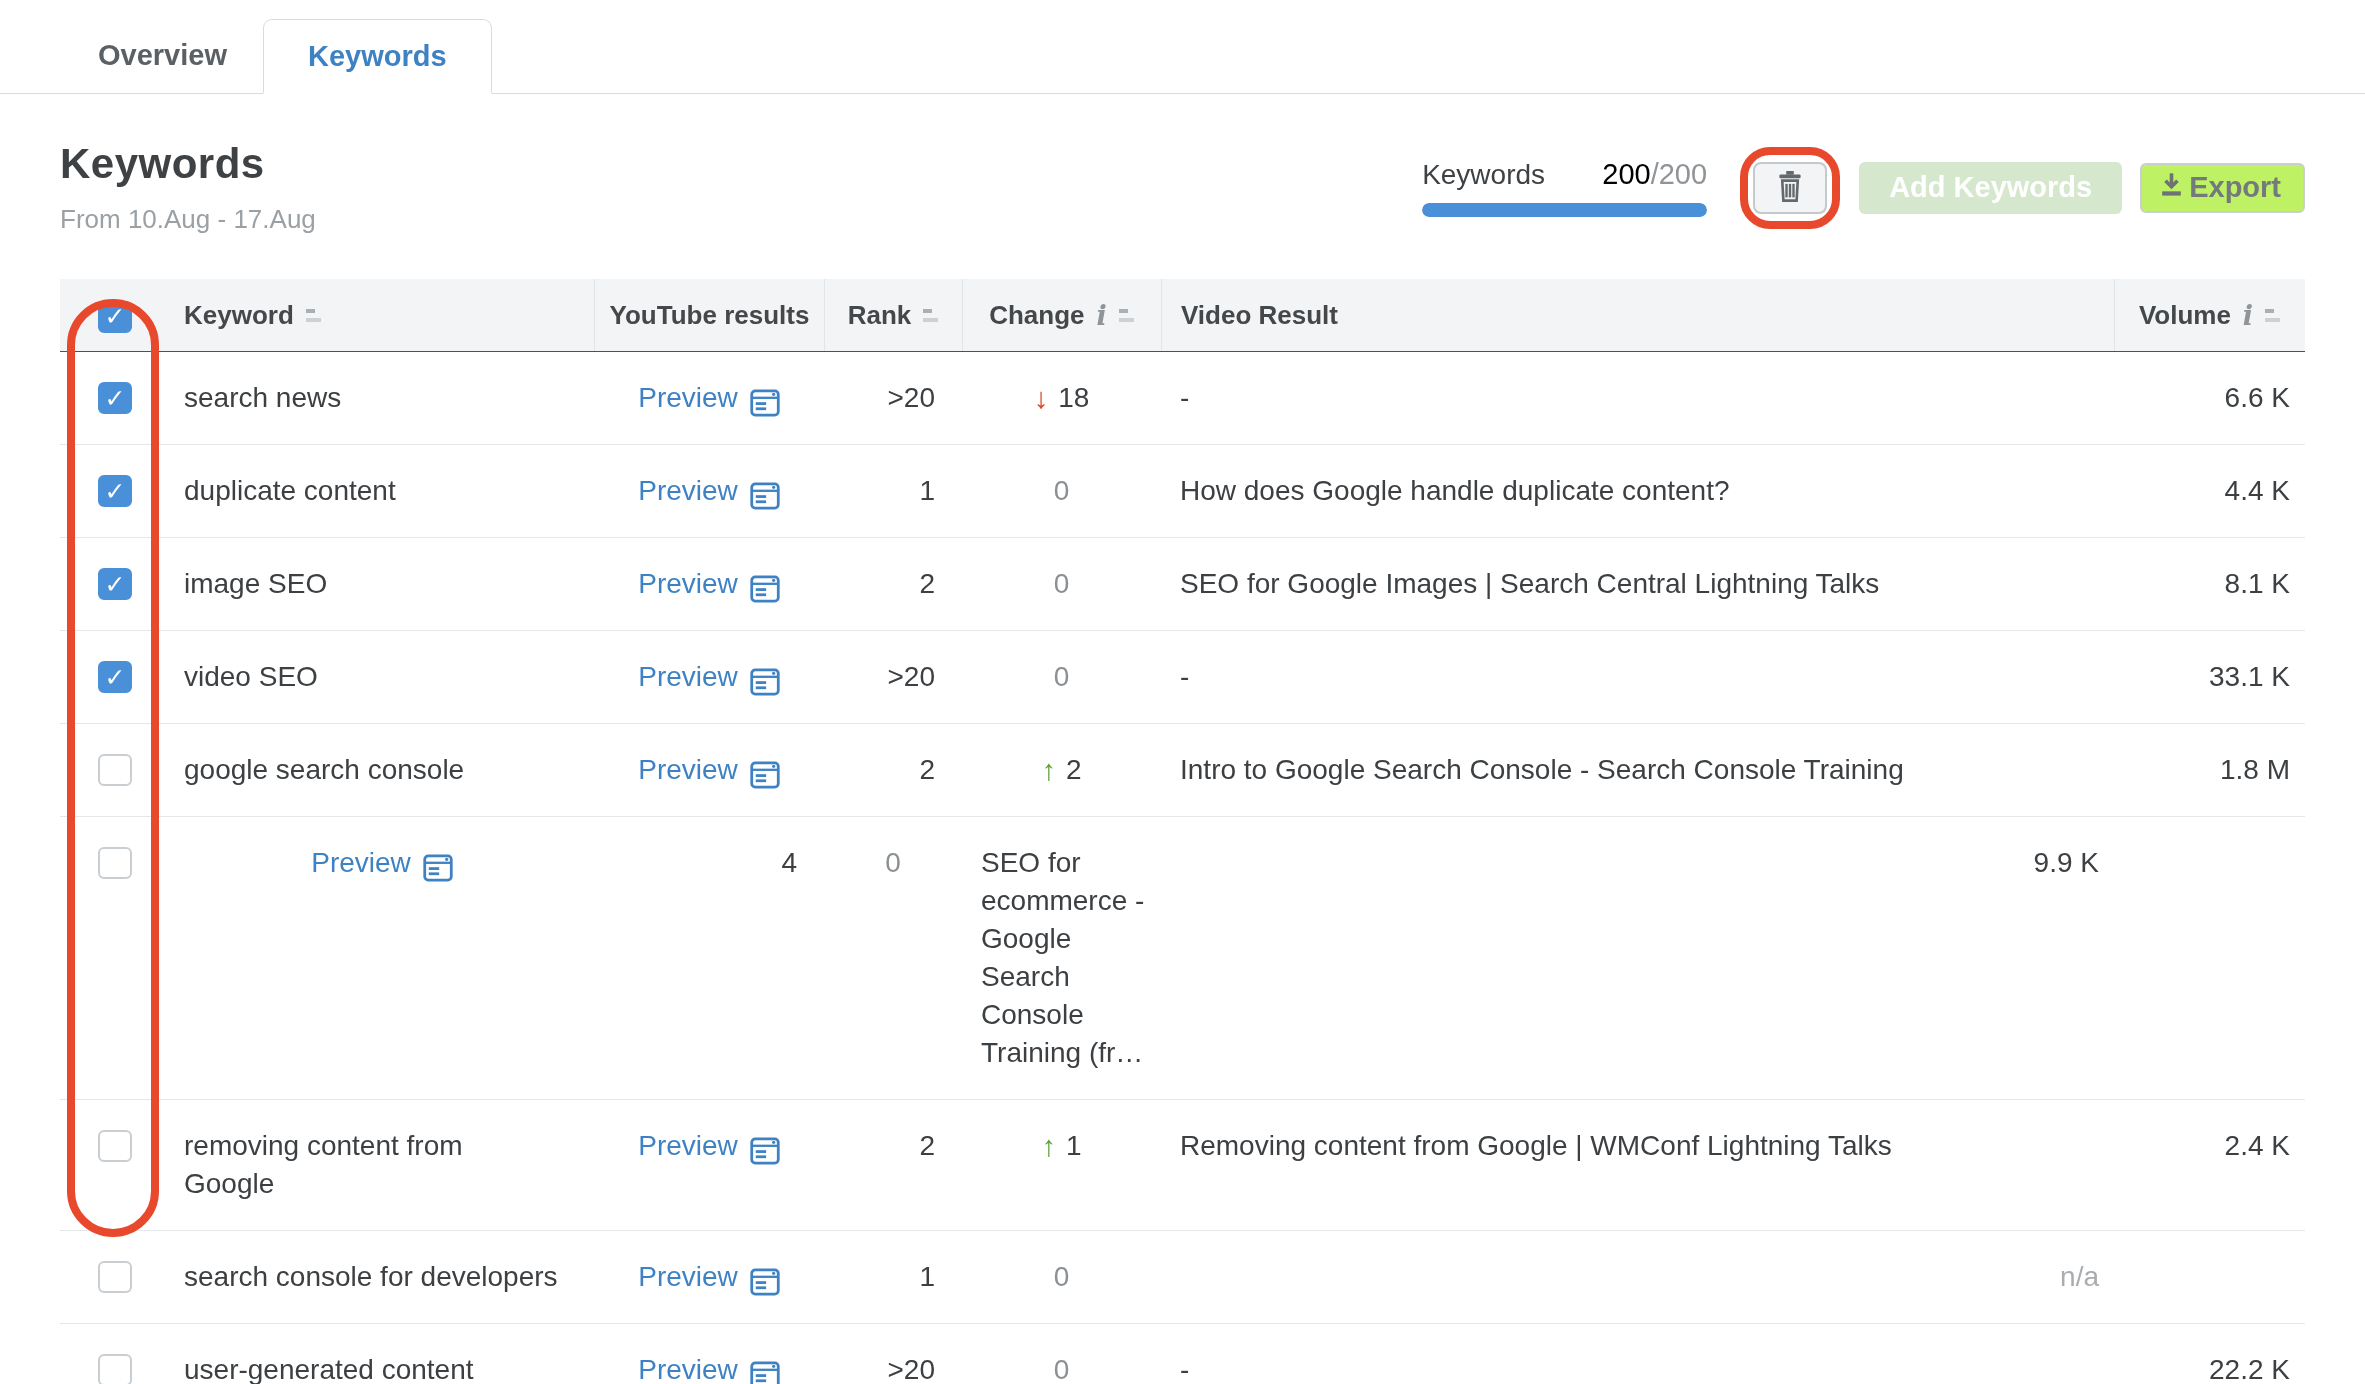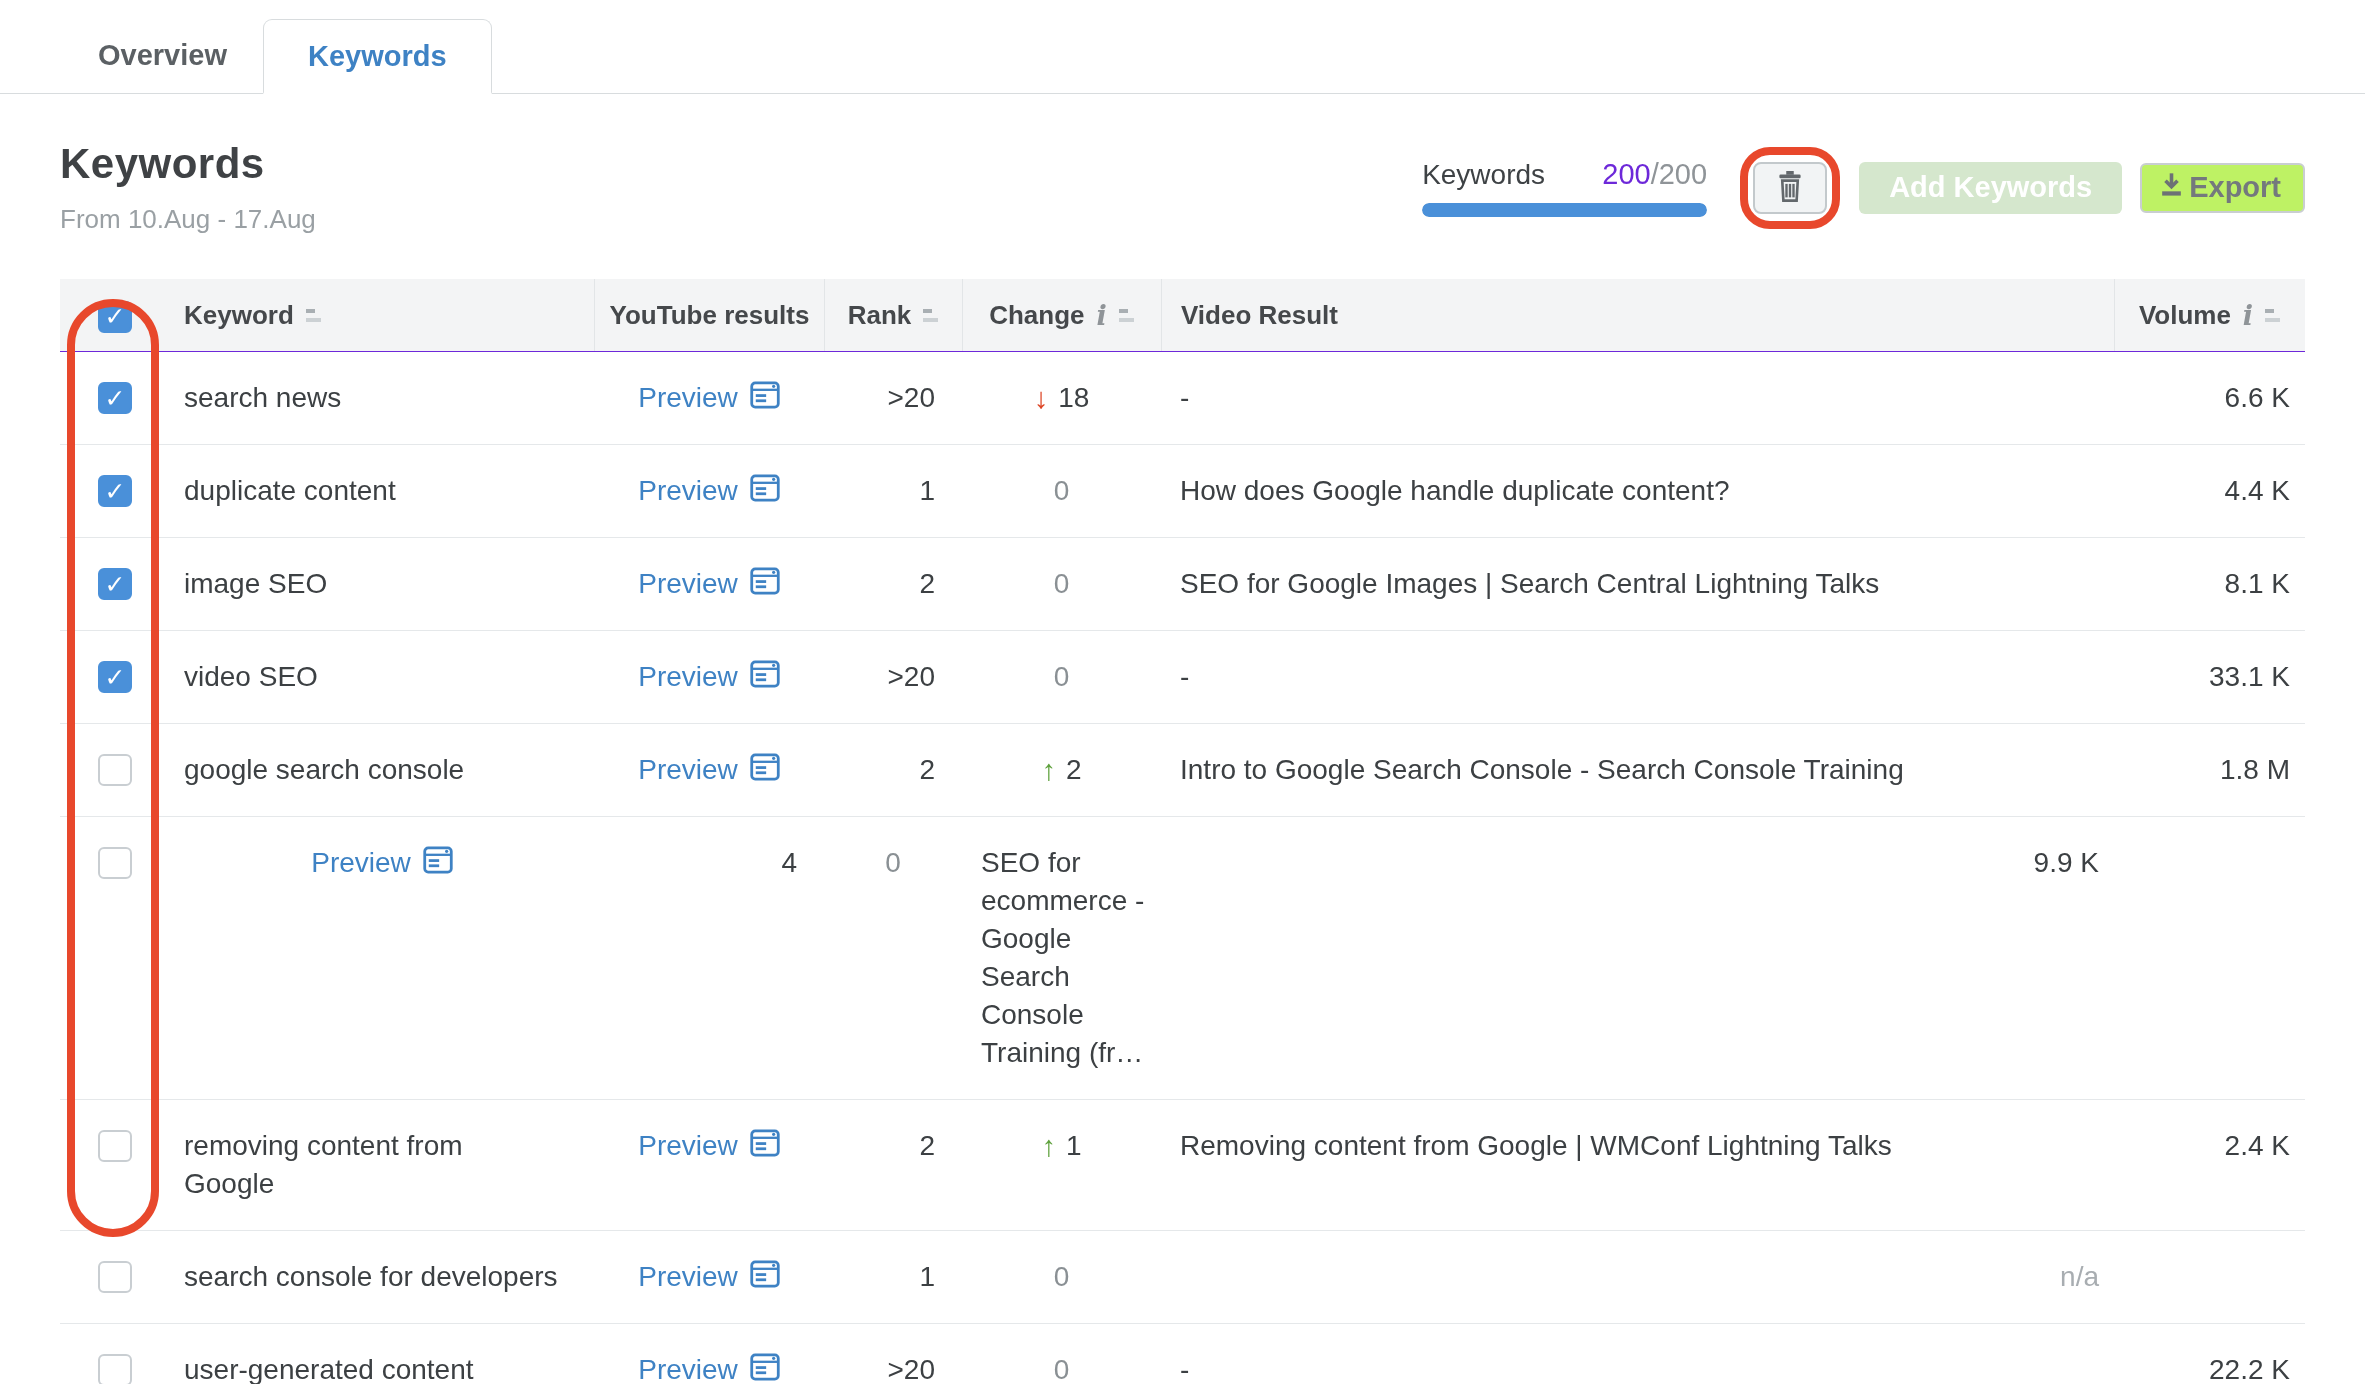--- a/index.html
+++ b/index.html
@@ -23,21 +23,21 @@
   
   .header-row { display:flex; justify-content:space-between; align-items:center; padding:0 60px; margin-top:46px; }
   .page-title { font-size:42px; font-weight:700; color:#3f4245; letter-spacing:.5px; }
   .page-subtitle { font-size:26px; color:#9aa0a4; margin-top:16px; }
 
   .controls { display:flex; align-items:center; }
   .counter { width:285px; margin-right:46px; }
   .counter-top { display:flex; justify-content:space-between; align-items:baseline; margin-bottom:12px; }
   .counter-label { font-size:28px; color:#3e4245; }
   .counter-num { font-size:29px; }
-  .counter-num .used { color:#6d28d9; }
+  .counter-num .used { color:#000000; }
   .counter-num .total { color:#8f9498; }
   .progress { height:14px; border-radius:7px; background:#e8ebed; overflow:hidden; }
   .progress-fill { height:100%; background:#4a90d9; border-radius:7px; }
 
   .trash-wrap { position:relative; margin-right:32px; }
   .btn-trash {
     width:74px; height:52px; background:#f2f4f5; border:2px solid #c3c9cc; border-radius:8px;
     display:flex; align-items:center; justify-content:center; cursor:pointer;
   }
   .ann-trash {
@@ -82,21 +82,21 @@
   .td-change { justify-content:center; gap:10px; }
   .td-video { padding-left:19px; }
   .td-vol { justify-content:flex-end; padding-right:15px; }
   .td-vol[data-muted="true"] { color:#a8adb1; }
 
   .cb { width:34px; height:32px; border-radius:6px; display:inline-flex; align-items:center; justify-content:center; cursor:pointer; margin-top:3px; }
   .cb[data-checked="false"] { background:#fff; border:2px solid #c9ced2; }
   .cb[data-checked="true"]  { background:#4a90d9; border:2px solid #4a90d9; }
   .cb[data-checked="true"]::after { content:"✓"; color:#fff; font-size:25px; font-weight:700; line-height:1; }
 
-  .preview { color:#3e82c4; display:inline-flex; align-items:flex-start; gap:12px; cursor:pointer; text-decoration:none; }
+  .preview { color:#3e82c4; display:inline-flex; align-items:flex-end; gap:12px; cursor:pointer; text-decoration:none; }
   .pv-ic { display:block; margin-top:2px; }
 
   .arrow { font-size:29px; font-weight:700; line-height:38px; display:none; }
   .td-change[data-dir="down"] .arrow { display:inline; color:#dd4626; }
   .td-change[data-dir="up"]   .arrow { display:inline; color:#5ea13c; }
   .td-change[data-dir="down"] .arrow::before { content:"↓"; }
   .td-change[data-dir="up"]   .arrow::before { content:"↑"; }
   .td-change[data-dir="none"] .chv { color:#8a9094; }
 
   

